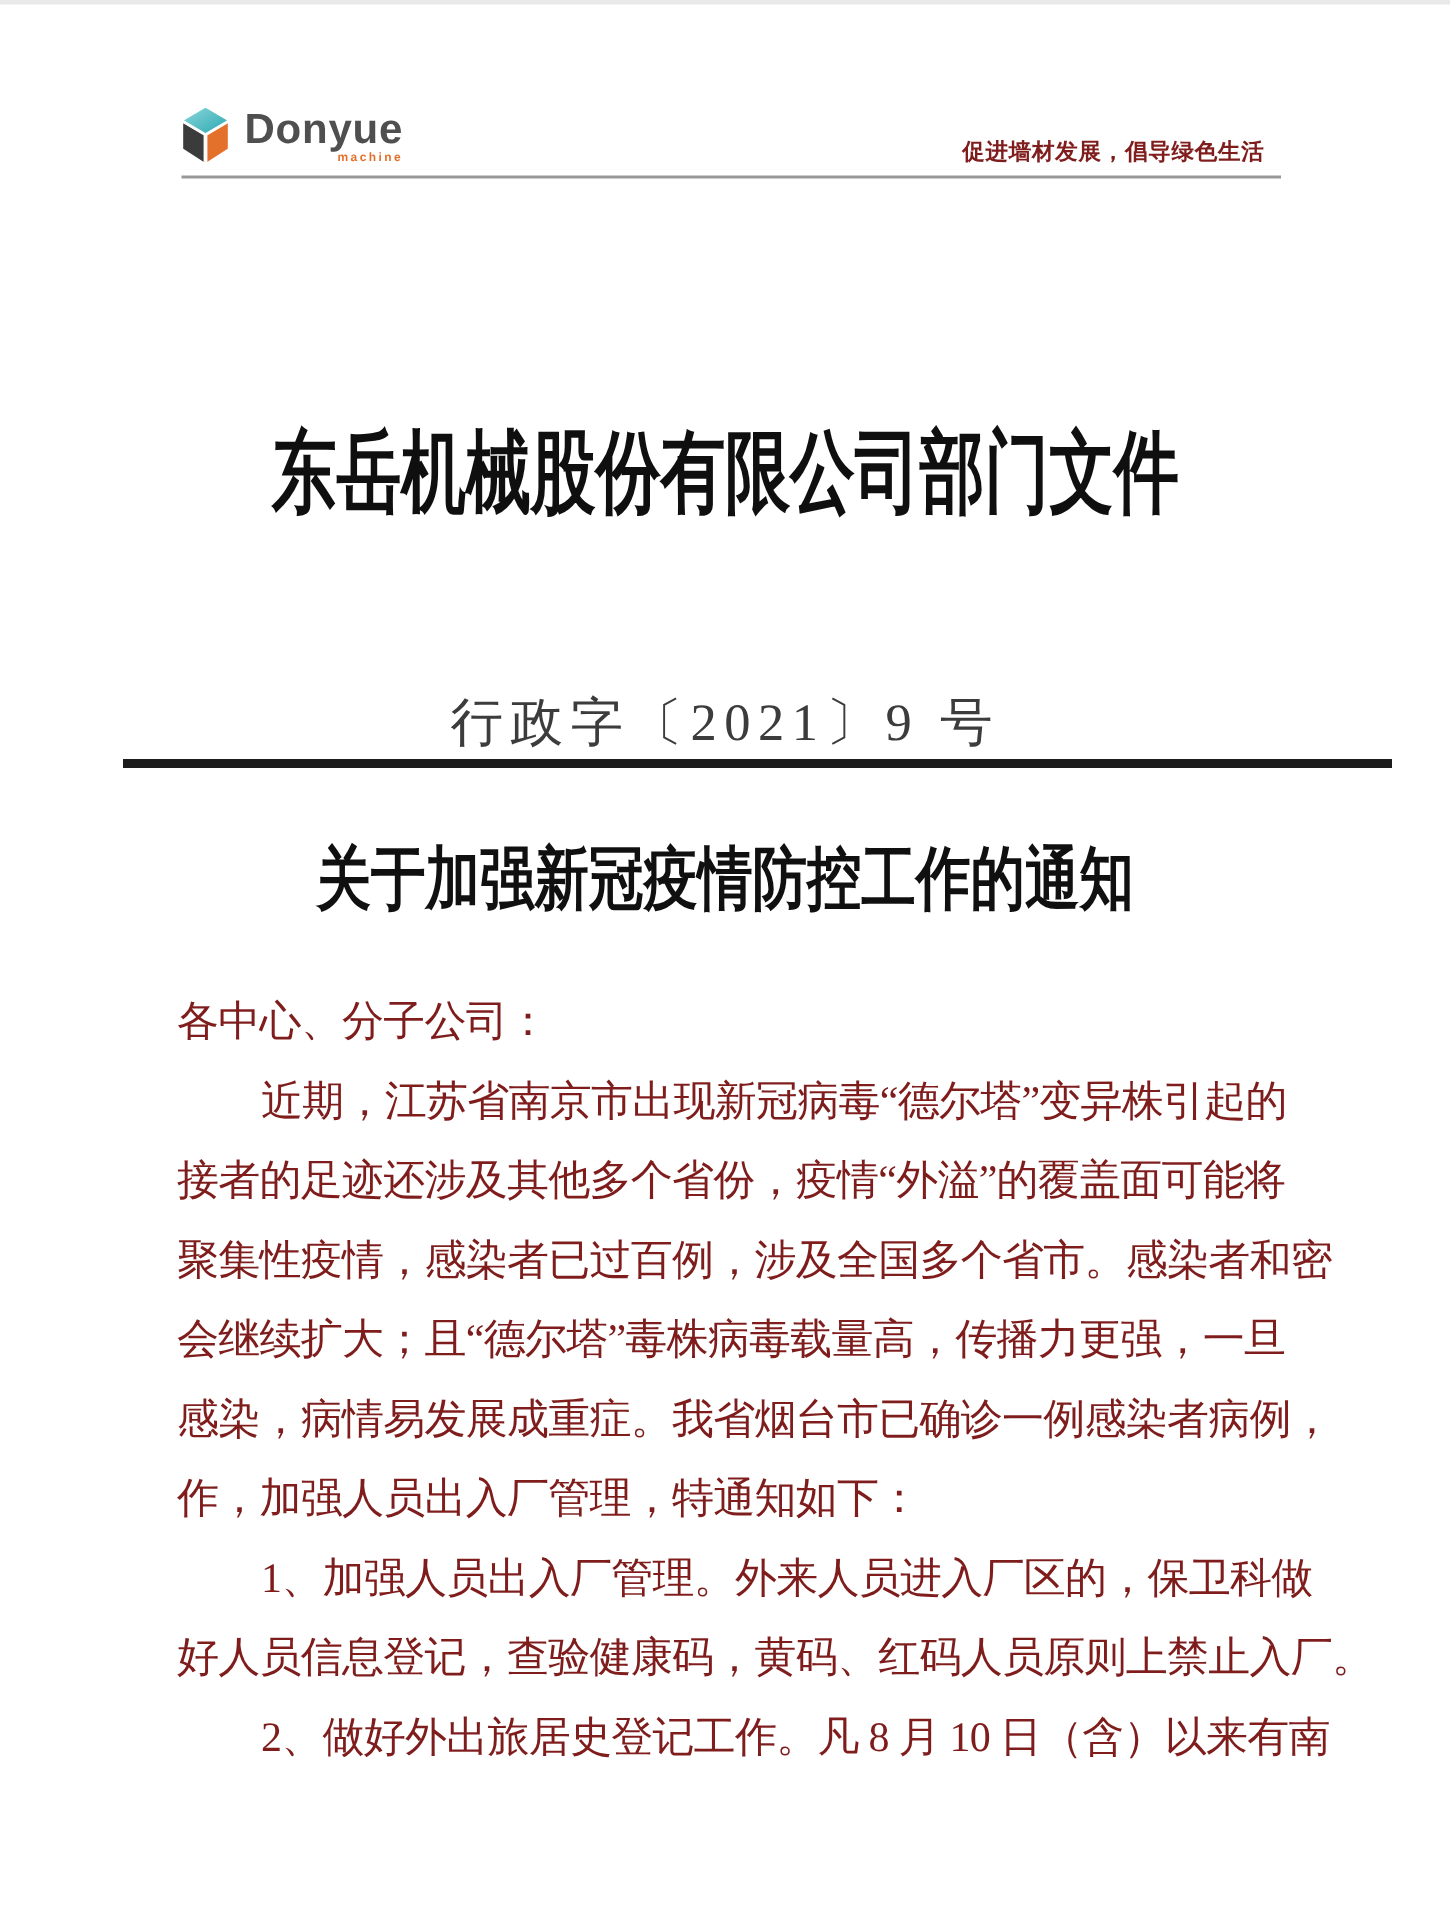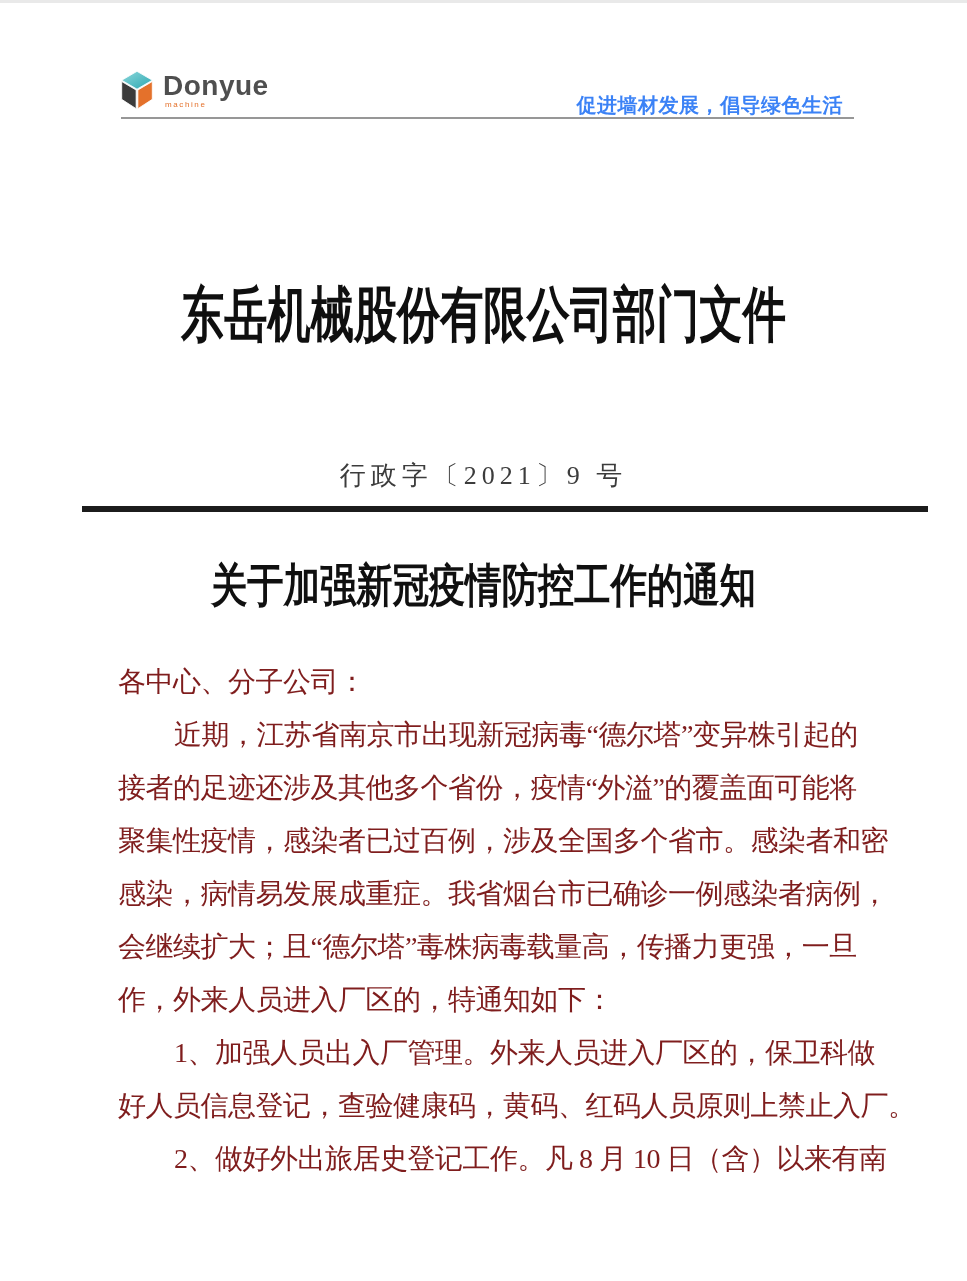--- a/index.html
+++ b/index.html
@@ -26,46 +26,46 @@
   }
   .logo-cube { width: 34px; height: 40px; margin-top: 2px; }
   .brand-block { margin-left: 9px; margin-top: 6px; }
   .brand-name {
     font-family: "Liberation Sans", "DejaVu Sans", sans-serif;
     font-size: 28px; font-weight: 700; color: #4f4f4f;
     line-height: 24px; letter-spacing: 0.5px;
   }
   .brand-sub {
     font-family: "Liberation Sans", "DejaVu Sans", sans-serif;
-    font-size: 8px; font-weight: 400; color: #e4712b;
-    letter-spacing: 1.6px; margin-top: 2px; margin-left: 2px;
+    font-size: 8px; font-weight: 700; color: #e4712b;
+    letter-spacing: 1.6px; margin-top: 2px; margin-left: 2px; text-align: right;
   }
   .slogan {
     position: absolute; top: 92px; right: 124px;
     font-family: "Liberation Sans", "DejaVu Sans", sans-serif;
-    font-size: 20px; font-weight: 800; color: #3b82f6;
+    font-size: 15px; font-weight: 800; color: #7f1d1d;
     letter-spacing: 0.5px; white-space: nowrap; margin-left: 10px;
   }
   .header-line {
     position: absolute; top: 117px; left: 121px; width: 733px; height: 2px;
     background: #979797;
   }
 
   
   .doc-title {
     position: absolute; top: 278px; left: 0; width: 967px;
     text-align: center; white-space: nowrap;
     font-size: 60px; font-weight: bold; color: #0f0f0f;
     line-height: 74px;
     transform: scaleX(0.72); transform-origin: 50% 50%;
   }
   .doc-number {
     position: absolute; top: 458px; left: 0; width: 967px;
     text-align: center; white-space: nowrap;
-    font-size: 26px; color: #3c3c3c; letter-spacing: 5px;
+    font-size: 35px; color: #3c3c3c; letter-spacing: 5px;
   }
   .doc-rule {
     position: absolute; top: 506px; left: 82px; width: 846px; height: 6px;
     background: #1c1c1c;
   }
   .notice-title {
     position: absolute; top: 556px; left: 0; width: 967px;
     text-align: center; white-space: nowrap;
     font-size: 46px; font-weight: bold; color: #101010;
     line-height: 60px;
@@ -120,26 +120,26 @@
   <div class="body-block">
     <div class="body-line">各中心、分子公司：</div>
     <div>
 
         <div class="body-line indent">近期，江苏省南京市出现新冠病毒“德尔塔”变异株引起的</div>
 
         <div class="body-line">接者的足迹还涉及其他多个省份，疫情“外溢”的覆盖面可能将</div>
 
         <div class="body-line">聚集性疫情，感染者已过百例，涉及全国多个省市。感染者和密</div>
 
+        <div class="body-line">会继续扩大；且“德尔塔”毒株病毒载量高，传播力更强，一旦</div>
+
         <div class="body-line">感染，病情易发展成重症。我省烟台市已确诊一例感染者病例，</div>
 
-        <div class="body-line">会继续扩大；且“德尔塔”毒株病毒载量高，传播力更强，一旦</div>
 
-
-        <div class="body-line">作，外来人员进入厂区的，特通知如下：</div>
+        <div class="body-line">作，加强人员出入厂管理，特通知如下：</div>
 
         <div class="body-line indent">1、加强人员出入厂管理。外来人员进入厂区的，保卫科做</div>
 
         <div class="body-line">好人员信息登记，查验健康码，黄码、红码人员原则上禁止入厂。</div>
 
         <div class="body-line indent">2、做好外出旅居史登记工作。凡 8 月 10 日（含）以来有南</div>
       </div>
   </div>
 
 </div>

